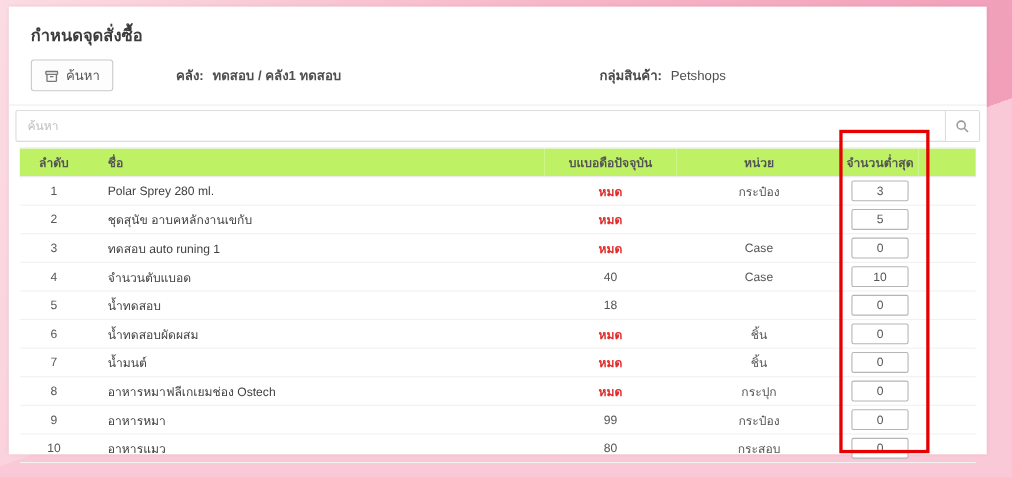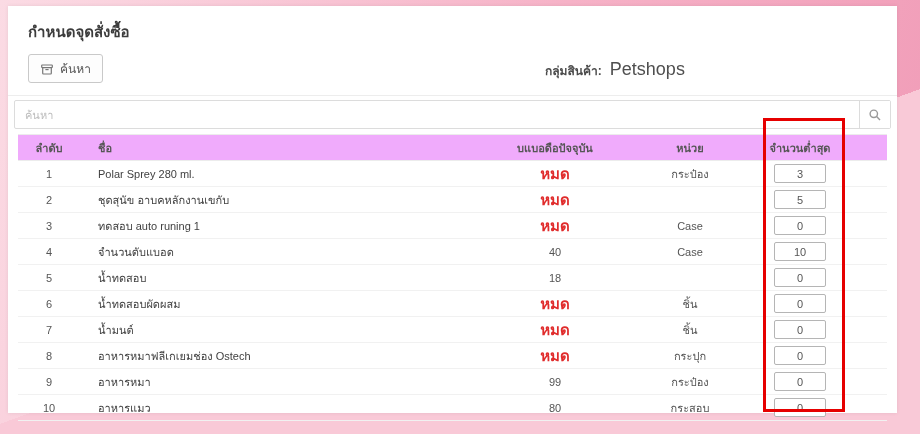--- a/index.html
+++ b/index.html
@@ -24,42 +24,42 @@
   .btn-search{
     position:absolute;left:0;top:0;display:inline-flex;align-items:center;gap:6px;
     padding:4px 11px;border:1px solid #c9c9c9;border-radius:3px;background:#fdfdfd;
     font-size:12px;color:#555;cursor:pointer;font-family:inherit;
   }
   .info{position:absolute;top:5px;font-size:12px;color:#4a4a4a;}
   .info .lbl{font-weight:700;margin-right:8px;}
   .info .val{font-weight:600;color:#4f4f4f;}
   .info-wh{left:132px;}
   .info-group{left:517px;}
-  .info-group .val{font-weight:400;font-size:18px;}
+  .info-group .val{font-weight:400;font-size:12px;}
   .search-bar{margin-top:9px;border-top:1px solid #ededed;padding:4px 6px 5px 6px;}
   .input-group{display:flex;border:1px solid #dcdcdc;border-radius:2px;height:27px;background:#fff;}
   .input-group input{
     flex:1;border:none;outline:none;padding:0 10px;font-size:11px;color:#555;
     font-family:inherit;background:transparent;
   }
   .input-group input::placeholder{color:#bdbdbd;}
   .search-submit{
     width:31px;border:none;border-left:1px solid #dcdcdc;background:#fff;
     display:flex;align-items:center;justify-content:center;cursor:pointer;
   }
   table{margin:0 10px;width:869px;border-collapse:collapse;table-layout:fixed;}
   col.c-no{width:62px;}col.c-name{width:415px;}col.c-stock{width:120px;}
   col.c-unit{width:150px;}col.c-min{width:70px;}col.c-sp{width:52px;}
-  thead tr{background:#f0abfc;height:26px;border-top:1px solid #ececec;border-bottom:1px solid #ececec;font-family:Liberation Mono, monospace;}
+  thead tr{background:#bef264;height:26px;border-top:1px solid #ececec;border-bottom:1px solid #ececec;font-family:Liberation Mono, monospace;}
   th{font-size:11px;font-weight:600;color:#555;text-align:center;padding:0;}
   th.h-name{text-align:left;padding-left:18px;}
   tbody tr{height:26px;border-bottom:1px solid #f1f1f1;}
   td{font-size:11px;color:#555;text-align:center;padding:0;}
   td.name-cell{text-align:left;padding-left:18px;font-weight:400;color:#3f3f3f;}
-  .stock-empty{color:var(--stock-empty-color,#e02b2b);font-weight:700;font-size:15px;}
+  .stock-empty{color:var(--stock-empty-color,#e02b2b);font-weight:700;font-size:11px;}
   .min-input{
     width:46px;height:15px;border:1px solid #b5b5b5;border-radius:2px;
     text-align:center;font-size:11px;color:#555;font-family:inherit;padding:1px 2px;
   }
   .annotation{
     position:absolute;left:755px;top:112px;width:76px;height:288px;
     border:3px solid var(--annotation-color,#e60000);pointer-events:none;
   }
 </style>
 </head>
@@ -73,20 +73,23 @@
       <button class="btn-search">
         <span style="display:inline-flex;">
           <svg width="14" height="14" viewBox="0 0 14 14" fill="none" stroke="#777" stroke-width="1.2">
             <rect x="1.7" y="3" width="10.6" height="2.6" rx="0.5"></rect>
             <path d="M2.7 5.6 V11.3 a0.7 0.7 0 0 0 0.7 0.7 H10.6 a0.7 0.7 0 0 0 0.7 -0.7 V5.6"></path>
             <path d="M5.4 7.6 H8.6"></path>
           </svg>
         </span>
         <span>ค้นหา</span>
       </button>
+      <div class="info info-wh">
+        <span class="lbl">คลัง:</span><span class="val">ทดสอบ / คลัง1 ทดสอบ</span>
+      </div>
       <div class="info info-group">
         <span class="lbl">กลุ่มสินค้า:</span><span class="val">Petshops</span>
       </div>
     </div>
   </div>
 
   <div class="search-bar">
     <div class="input-group">
       <input type="text" placeholder="ค้นหา" style="">
       <button class="search-submit">

